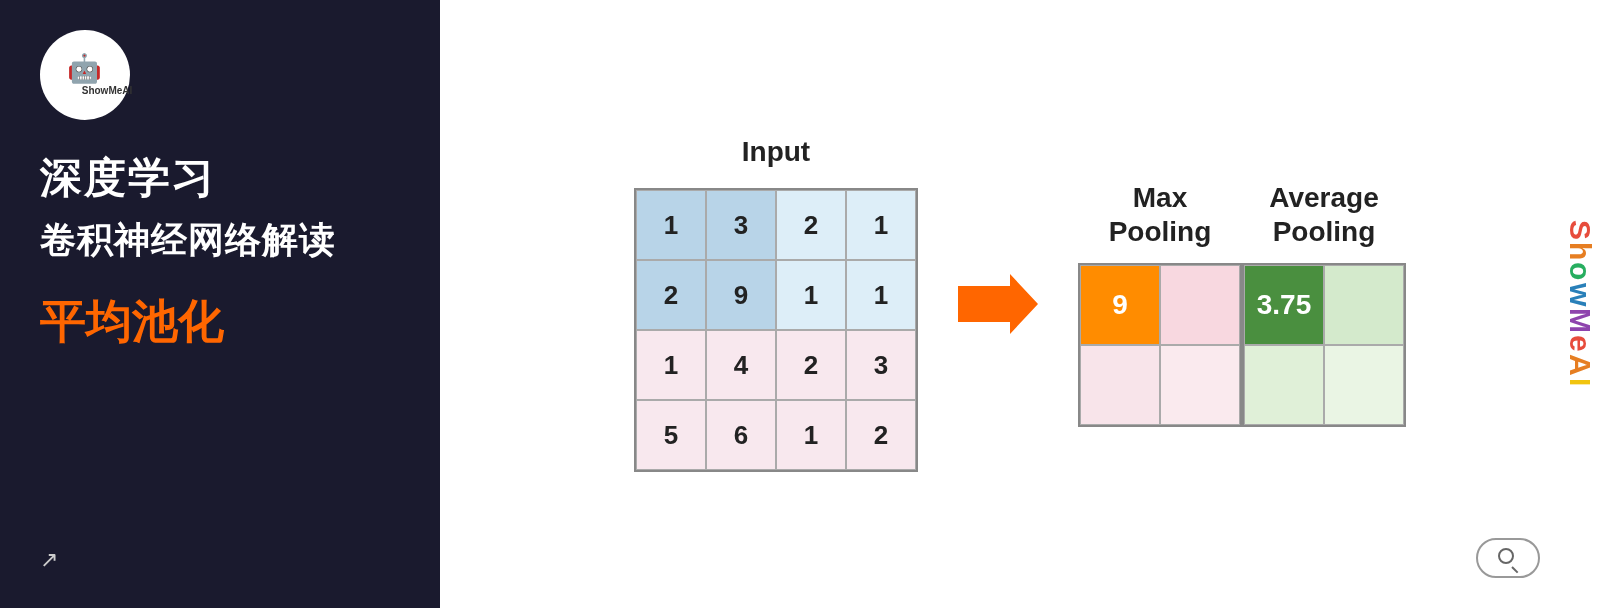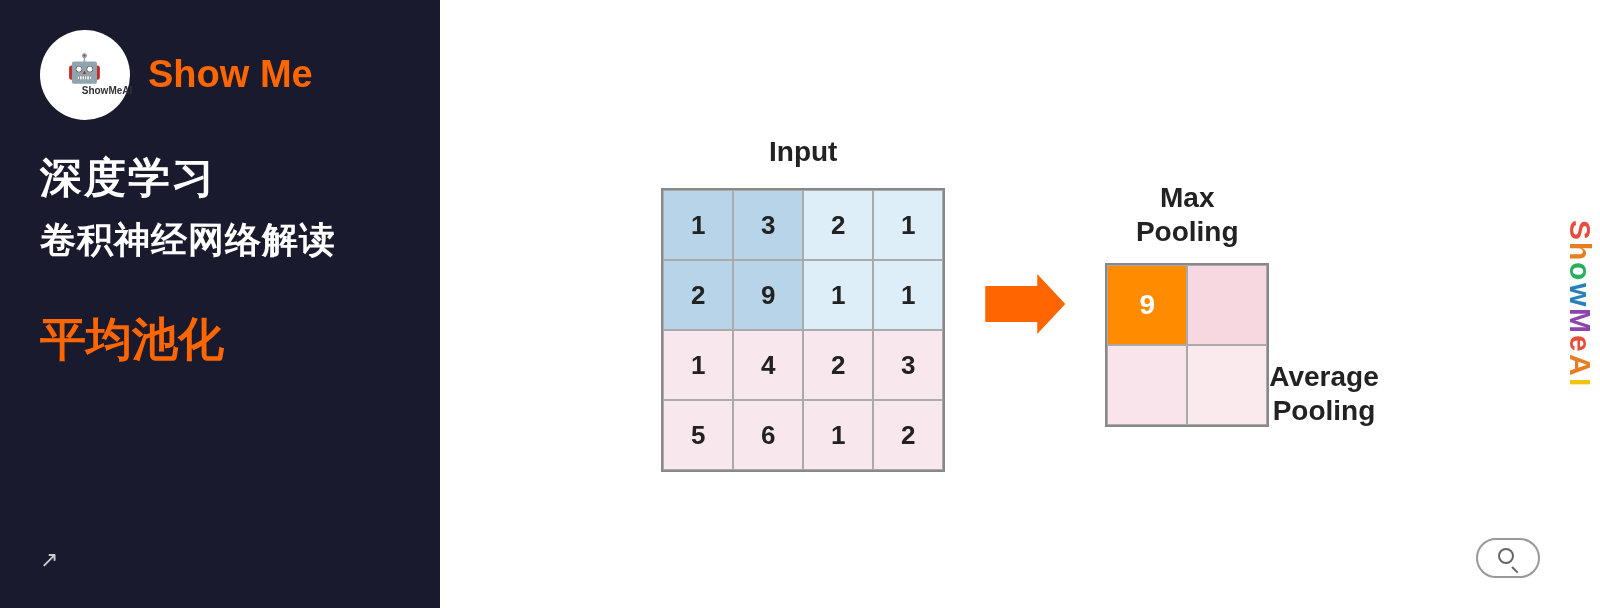--- a/index.html
+++ b/index.html
@@ -74,21 +74,21 @@
       color: #ffffff;
       margin-bottom: 10px;
       letter-spacing: 2px;
     }
 
     .subtitle-cn {
       font-size: 36px;
       font-weight: 700;
       color: #ffffff;
       letter-spacing: 1px;
-      margin-bottom: 44px;
+      margin-bottom: 26px;
     }
 
     .highlight-orange {
       font-size: 46px;
       font-weight: 900;
       color: #ff6600;
       margin-bottom: 60px;
     }
 
     .footer-link {
@@ -169,21 +169,21 @@
     .arrow-shape {
       width: 80px;
       height: 60px;
       background: #ff6600;
       clip-path: polygon(0 20%, 65% 20%, 65% 0%, 100% 50%, 65% 100%, 65% 80%, 0 80%);
     }
 
     
     .pooling-sections {
       display: flex;
-      align-items: flex-end;
+      align-items: center;
     }
 
     .pooling-block {
       display: flex;
       flex-direction: column;
       align-items: center;
       gap: 15px;
     }
 
     .pooling-title {
@@ -275,23 +275,20 @@
   </style>
 </head>
 <body>
 
 <div class="left-panel">
   <div class="logo-area">
     <div class="logo-circle">
       <div class="logo-robot">🤖</div>
       <div class="logo-text-small">ShowMeAI</div>
     </div>
-    <div class="show-me-label">
-      <span>Show </span><span style="color:#ff6600;">Me</span>
-    </div>
   </div>
 
   <div class="title-cn">深度学习</div>
   <div class="subtitle-cn">卷积神经网络解读</div>
   <div class="highlight-orange">平均池化</div>
 
   <div class="footer-link">
     <span class="cursor-icon">↗</span>
   </div>
 </div>
@@ -335,20 +332,26 @@
       <div class="grid-2x2">
         <div class="cell-2x2 cell-orange">9</div>
         <div class="cell-2x2 cell-pink"></div>
         <div class="cell-2x2 cell-pink2"></div>
         <div class="cell-2x2 cell-pink3"></div>
       </div>
     </div>
 
     <div class="pooling-block">
       <div class="pooling-title">Average<br>Pooling</div>
+      <div class="grid-2x2">
+        <div class="cell-2x2 cell-green-dark">3.75</div>
+        <div class="cell-2x2 cell-green-light"></div>
+        <div class="cell-2x2 cell-green-light2"></div>
+        <div class="cell-2x2 cell-green-light3"></div>
+      </div>
     </div>
   </div>
 
   <div class="search-bar">
     <div style="position:relative; width:20px; height:20px; flex-shrink:0;">
       <div style="width:16px;height:16px;border:2px solid #666;border-radius:50%;position:absolute;top:0;left:0;"></div>
       <div style="width:8px;height:2px;background:#666;position:absolute;bottom:0;right:-2px;transform:rotate(45deg);transform-origin:left center;"></div>
     </div>
   </div>
 

